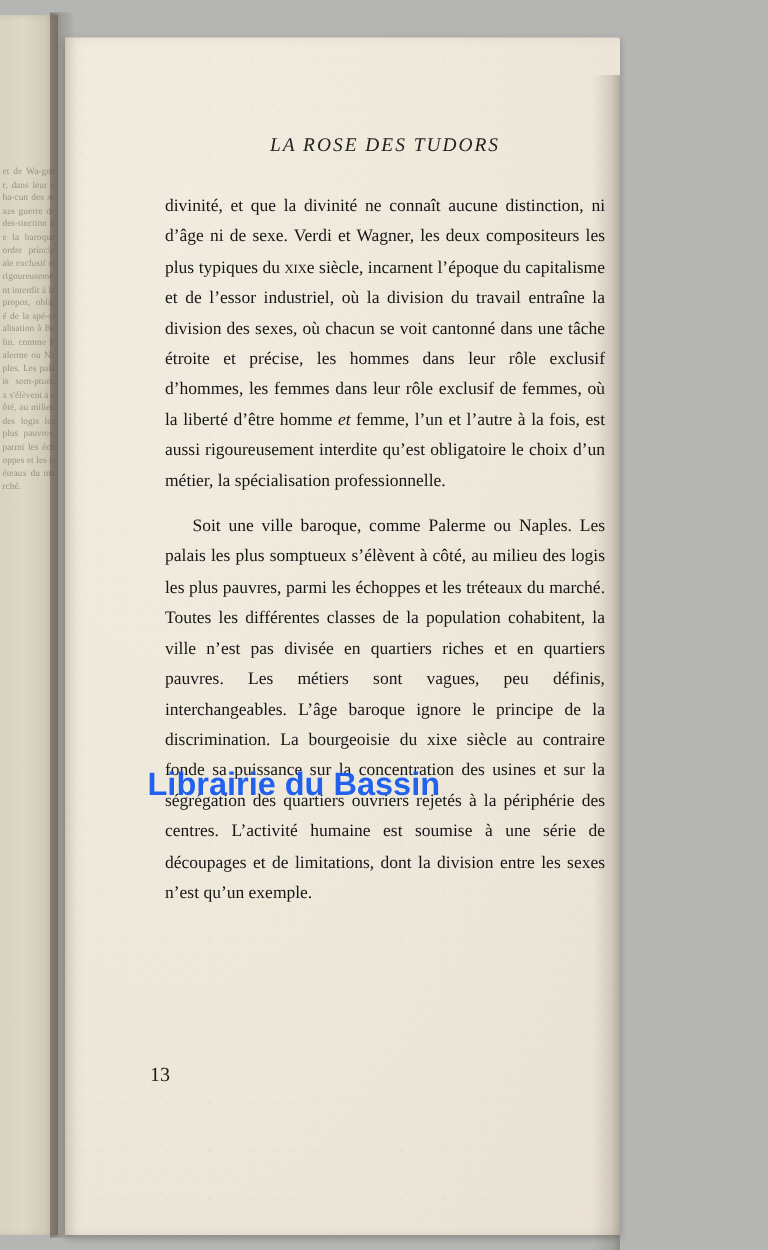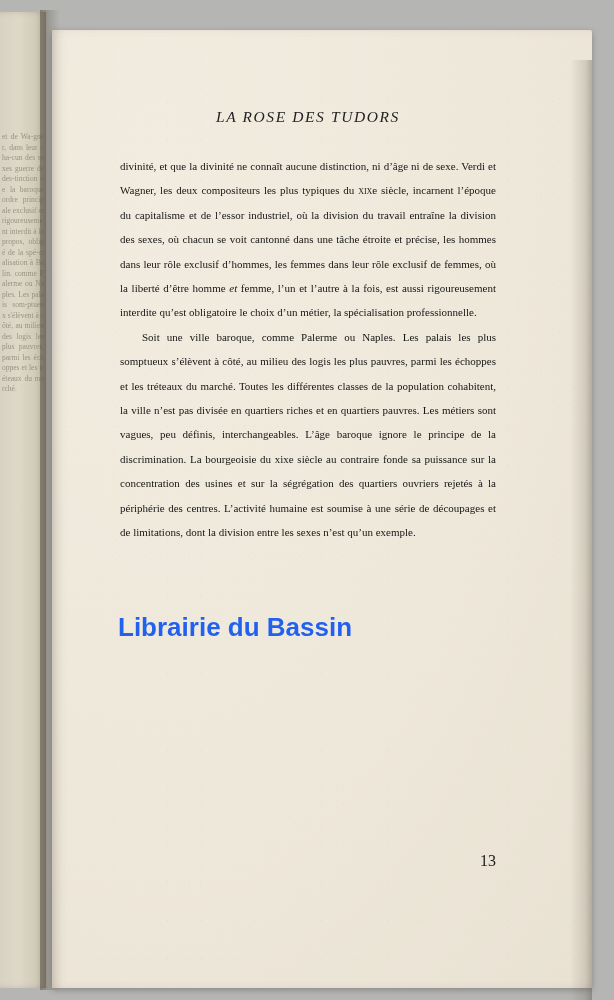--- a/index.html
+++ b/index.html
@@ -61,21 +61,21 @@
     width: 20px;
     height: 980px;
     background: linear-gradient(90deg, rgba(60,52,40,0.45) 0%, rgba(90,80,64,0.25) 45%, rgba(255,255,255,0.0) 100%);
   }
 
   
   .right-page {
     position: absolute;
     left: 52px;
     top: 30px;
-    width: 540px;
+    width: 444px;
     height: 958px;
     background:
       radial-gradient(ellipse at 20% 15%, #f2ece0 0%, #efe9dc 45%, #e9e2d3 100%);
     box-shadow:
       0 2px 6px rgba(0,0,0,0.25),
       inset 8px 0 14px -8px rgba(90,78,60,0.45);
     border-top-right-radius: 2px;
   }
   .page-edge-right {
     position: absolute;
@@ -99,40 +99,40 @@
     font-size: 15.5px;
     letter-spacing: 1.6px;
     color: #232323;
     font-style: italic;
     font-family: "Liberation Serif", serif;
     margin-bottom: 28px;
     white-space: nowrap;
   }
 
   .body-text p {
-    margin: 0;
-    font-size: 11px;
+    margin: 12px;
+    font-size: 14px;
     line-height: 24.4px;
     text-align: justify;
     color: #161616;
     font-family: "Liberation Serif", serif;
     hyphens: manual;
   }
   .body-text p.indent {
     text-indent: 22px;
   }
   .sc { font-variant: small-caps; }
   .it { font-style: italic; }
 
   .folio {
     position: absolute;
     left: 68px;
     top: 822px;
     width: 376px;
-    text-align: right;
+    text-align: left;
     font-size: 16px;
     color: #1b1b1b;
   }
 
   
   .watermark {
     position: absolute;
     left: 118px;
     top: 612px;
     font-family: "Liberation Sans", sans-serif;

